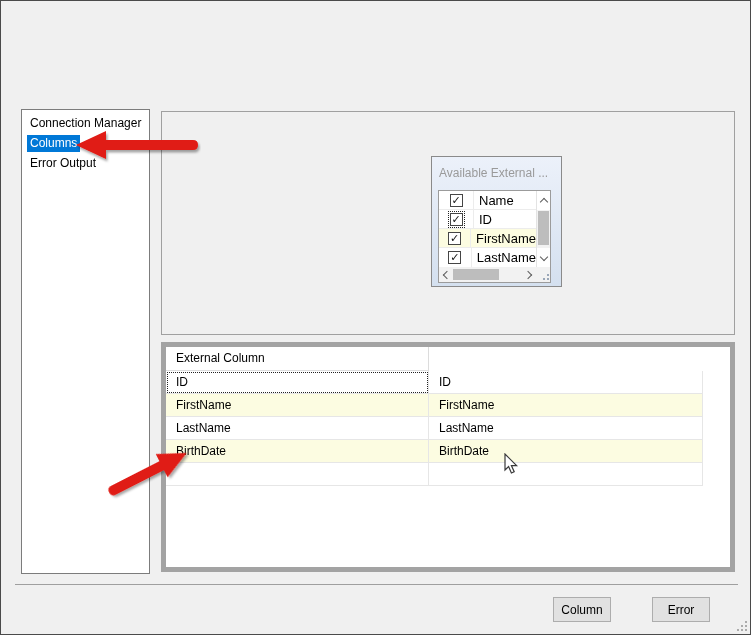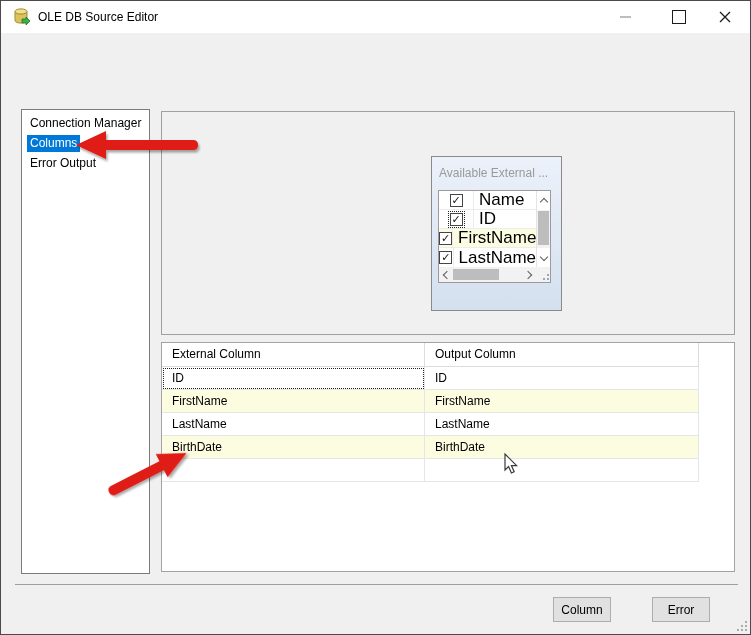--- a/index.html
+++ b/index.html
@@ -22,52 +22,52 @@
   .desc{position:absolute;left:26px;top:40px;font-size:12px;}
   
   .navbox{position:absolute;left:20px;top:108px;width:129px;height:465px;box-sizing:border-box;
     background:#fff;border:1px solid #7c7c7c;padding-top:4px;}
   .navitem{height:20px;line-height:19px;font-size:12px;padding-left:8px;white-space:nowrap;}
   .navitem .sel{background:#0078d7;color:#fff;padding:1px 3px 2px 3px;margin-left:-3px;}
   
   .panel-top{position:absolute;left:160px;top:110px;width:574px;height:224px;box-sizing:border-box;
     background:#f0f0f0;border:1px solid #a0a0a0;}
   
-  .availbox{position:absolute;left:430px;top:155px;width:131px;height:155px;box-sizing:border-box;
+  .availbox{position:absolute;left:430px;top:155px;width:131px;height:131px;box-sizing:border-box;
     border:1px solid #8a8a8a;background:linear-gradient(180deg,#ecf1fa 0%,#d4e0ef 100%);}
   .avail-title{position:absolute;left:7px;top:9px;width:118px;font-size:12px;color:#9a9a9a;
     white-space:nowrap;overflow:hidden;}
   .availgrid{position:absolute;left:6px;top:33px;width:113px;height:93px;box-sizing:border-box;
     background:#fff;border:1px solid #9b9b9b;}
   .agrow{position:absolute;left:0;width:97px;height:19px;display:flex;align-items:center;
     border-bottom:1px solid #ececec;box-sizing:border-box;background:#fff;}
   .agrow.hl{background:#fcfce1;}
   .ag-cb-cell{width:35px;display:flex;justify-content:center;align-items:center;height:100%;
     border-right:1px solid #ececec;box-sizing:border-box;}
-  .ag-label{font-size:17px;padding-left:5px;white-space:nowrap;}
+  .ag-label{font-size:13px;padding-left:5px;white-space:nowrap;}
   .cb{width:13px;height:13px;box-sizing:border-box;border:1px solid #454545;background:#fff;
     font-family:"DejaVu Sans",sans-serif;font-size:11px;line-height:11px;text-align:center;color:#101010;}
   .cb-focus{outline:1px dotted #222;outline-offset:1px;}
   
   .ag-vscroll{position:absolute;right:0;top:0;width:14px;height:76px;background:#f2f2f2;border-left:1px solid #e3e3e3;box-sizing:border-box;}
   .ag-varrow{position:absolute;left:0;width:13px;height:19px;display:flex;align-items:center;justify-content:center;background:#fff;}
   .ag-vthumb{position:absolute;left:1px;top:20px;width:11px;height:34px;background:#bdbdbd;}
   .ag-hscroll{position:absolute;left:0;bottom:0;width:111px;height:15px;background:#f2f2f2;display:flex;align-items:center;}
   .ag-harrow{width:14px;height:15px;display:flex;align-items:center;justify-content:center;}
   .ag-hthumb{position:absolute;left:14px;top:2px;width:46px;height:11px;background:#bdbdbd;}
   .chev{width:5px;height:5px;border-left:1.5px solid #5c5c5c;border-top:1.5px solid #5c5c5c;}
   .chev.up{transform:rotate(45deg);margin-top:2px;}
   .chev.down{transform:rotate(225deg);margin-bottom:2px;}
   .chev.left{transform:rotate(-45deg);margin-left:2px;}
   .chev.right{transform:rotate(135deg);margin-right:2px;}
   .ag-grip{position:absolute;right:1px;bottom:2px;width:9px;height:9px;}
   .dot{position:absolute;width:2px;height:2px;background:#9aa7b8;}
   
   .mapbox{position:absolute;left:160px;top:341px;width:574px;height:230px;box-sizing:border-box;
-    background:#fff;border:1px solid #a3a3a3;}
+    background:#fff;border:5px solid #a3a3a3;}
   .maphead{position:absolute;left:0;top:0;height:24px;display:flex;}
   .maphead .hcell{box-sizing:border-box;border-right:1px solid #dcdcdc;border-bottom:1px solid #dcdcdc;
     line-height:23px;font-size:12px;padding-left:10px;background:#fff;}
   .maprow{position:absolute;left:0;height:23px;display:flex;}
   .maprow .cell{box-sizing:border-box;border-right:1px solid #e6e6e6;border-bottom:1px solid #e6e6e6;
     line-height:22px;font-size:12px;padding-left:10px;background:#fff;white-space:nowrap;overflow:hidden;}
   .maprow .cell.hl{background:#fcfce1;}
   .cell.focus{outline:1px dotted #222;outline-offset:-2px;}
   .w-ext{width:263px;}
   .w-out{width:274px;}
@@ -83,39 +83,20 @@
   
   .arrow1{position:absolute;left:72px;top:127px;}
   .arrow2{position:absolute;left:101px;top:445px;}
   .cursor{position:absolute;left:503px;top:452px;}
 </style>
 </head>
 <body>
 
 <div class="win">
 
-  <div class="titlebar">
-    <svg class="app-icon" viewBox="0 0 20 20">
-      <path d="M4,4.5 v9 a6,2.6 0 0 0 12,0 v-9" fill="#dcc25a" stroke="#a3882e" stroke-width="1"></path>
-      <ellipse cx="10" cy="4.5" rx="6" ry="2.6" fill="#efe08d" stroke="#a3882e" stroke-width="1"></ellipse>
-      <polygon points="11,12 15,12 15,10 19,14 15,18 15,16 11,16" fill="#3fae49" stroke="#1c7a2a" stroke-width="0.8"></polygon>
-    </svg>
-    <span class="title-text">OLE DB Source Editor</span>
-    <div class="wbtn btn-min">
-        <div class="min-dash"></div>
-      </div>
-    <div class="wbtn btn-max">
-        <div class="max-box"></div>
-      </div>
-    <div class="wbtn btn-close">
-      <svg width="14" height="14" viewBox="0 0 14 14">
-        <path d="M2,2 L12,12 M12,2 L2,12" stroke="#1c1c1c" stroke-width="1.3"></path>
-      </svg>
-    </div>
-  </div>
 
 
   <div class="navbox">
     <div class="navitem">
       <span>Connection Manager</span>
     </div>
     <div class="navitem">
       <span class="sel">Columns</span>
     </div>
     <div class="navitem">
@@ -180,21 +161,20 @@
           <div class="dot" style="right:4px;bottom:0;"></div>
           <div class="dot" style="right:0;bottom:4px;"></div>
         </div>
       </div>
     </div>
   </div>
 
   <div class="mapbox">
     <div class="maphead">
       <div class="hcell w-ext">External Column</div>
-      <div class="hcell w-out">Output Column</div>
     </div>
 
     <div class="maprow" style="top:24px;">
       <div class="cell w-ext focus">ID</div>
       <div class="cell w-out">ID</div>
     </div>
     <div class="maprow" style="top:47px;">
       <div class="cell w-ext hl">FirstName</div>
       <div class="cell w-out hl">FirstName</div>
     </div>

